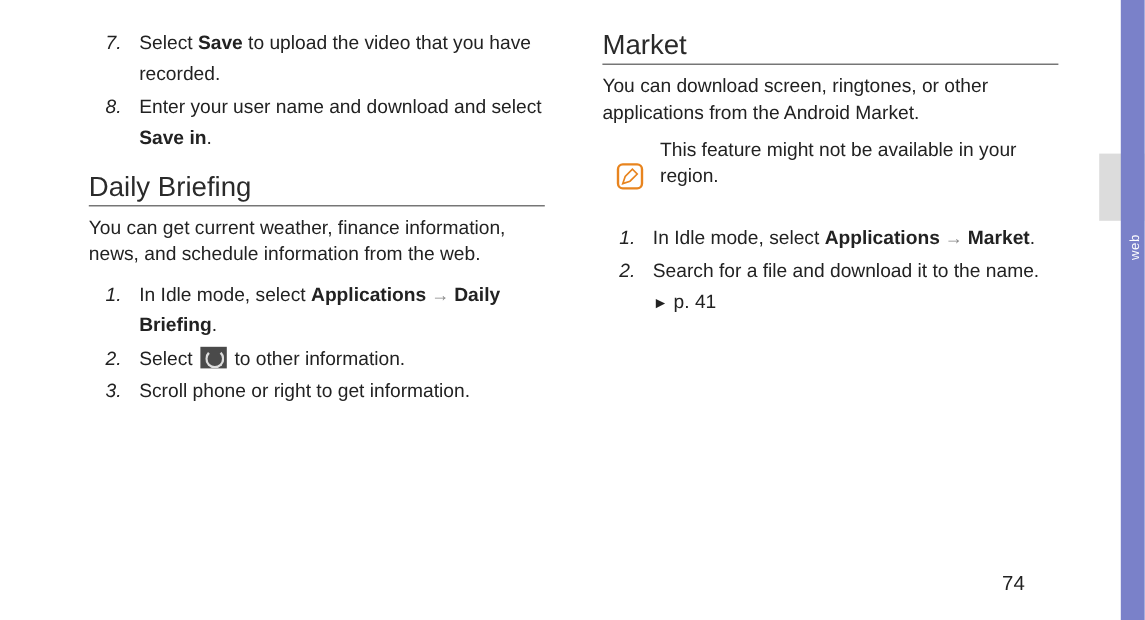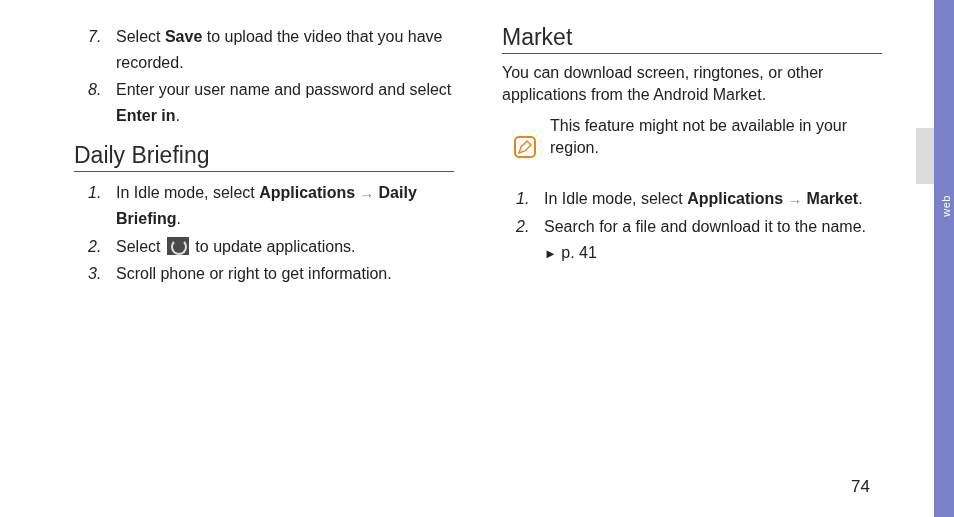--- a/index.html
+++ b/index.html
@@ -45,21 +45,21 @@
       right: 2px;
       top: 195px;
       color: #fff;
       font-size: 11px;
       writing-mode: vertical-rl;
       transform: rotate(180deg);
       letter-spacing: 0.5px;
     }
     .page-number {
       position: absolute;
-      right: 84px;
+      right: 100px;
       bottom: 20px;
       font-size: 17px;
       color: #222;
     }
     h2.section {
       font-size: 23px;
       font-weight: 400;
       color: #2a2a2a;
       border-bottom: 1px solid #555;
       padding-bottom: 2px;
@@ -155,32 +155,33 @@
 
 <div class="page">
 
   <div class="column left">
 
     <ol class="start7">
       <li>
         <span>Select </span><b>Save</b><span> to upload the video that you have recorded.</span>
       </li>
       <li>
-        <span>Enter your user name and password and select </span><b>Enter in</b><span>.</span>
+        <span>Enter your user name and download and select </span><b>Save in</b><span>.</span>
       </li>
     </ol>
 
     <h2 class="section">Daily Briefing</h2>
+    <p class="intro">You can get current weather, finance information, news, and schedule information from the web.</p>
 
     <ol>
       <li>
         <span>In Idle mode, select </span><b>Applications</b><span class="arrow"> → </span><b>Daily Briefing</b><span>.</span>
       </li>
       <li>
-        <span>Select </span><span class="inline-icon refresh-icon"></span><span> to update applications.</span>
+        <span>Select </span><span class="inline-icon refresh-icon"></span><span> to other information.</span>
       </li>
       <li>Scroll phone or right to get information.</li>
     </ol>
 
   </div>
 
   <div class="column right">
     <h2 class="section" style="margin-top:0">Market</h2>
     <p class="intro">You can download screen, ringtones, or other applications from the Android Market.</p>
 

